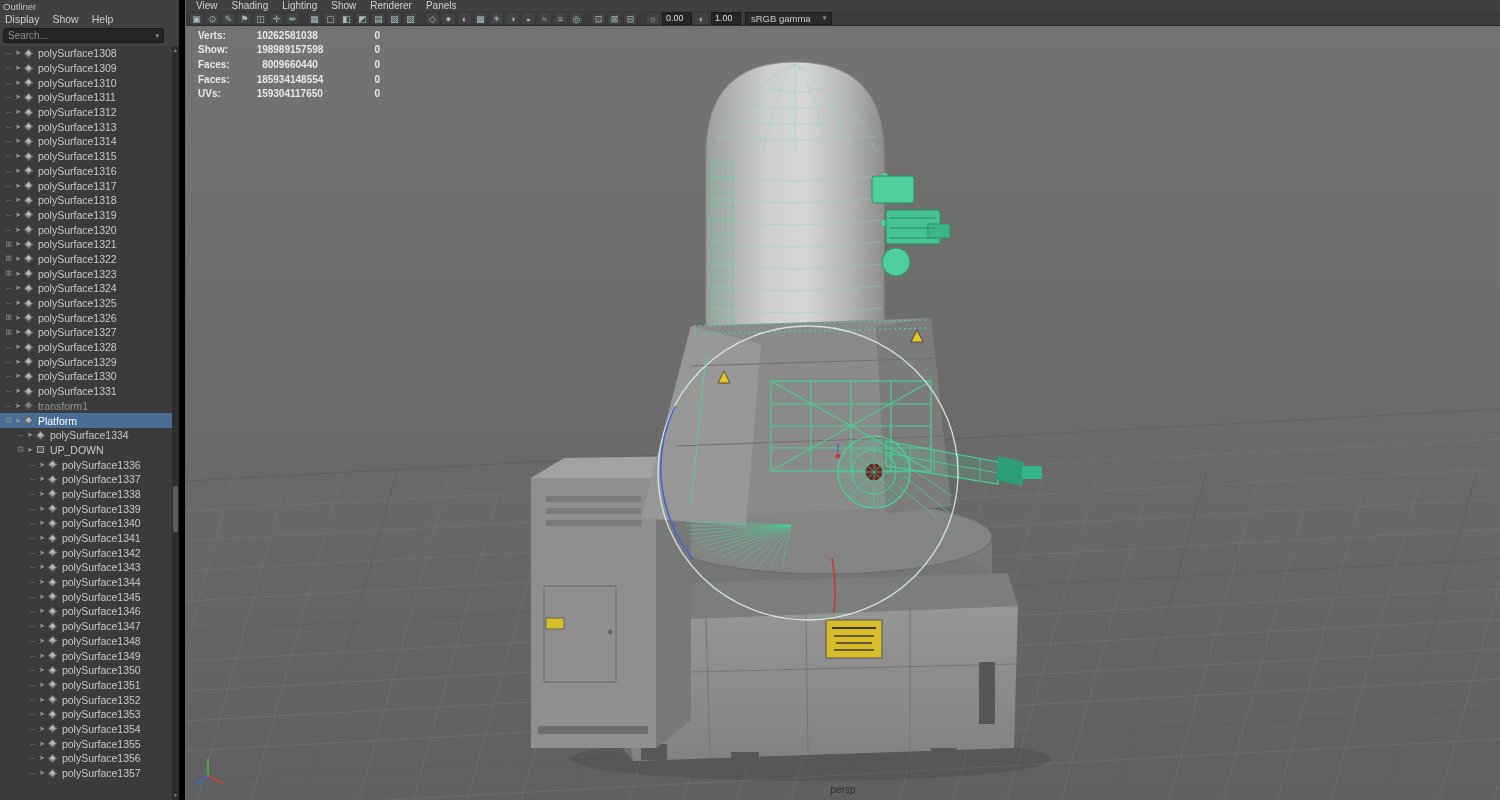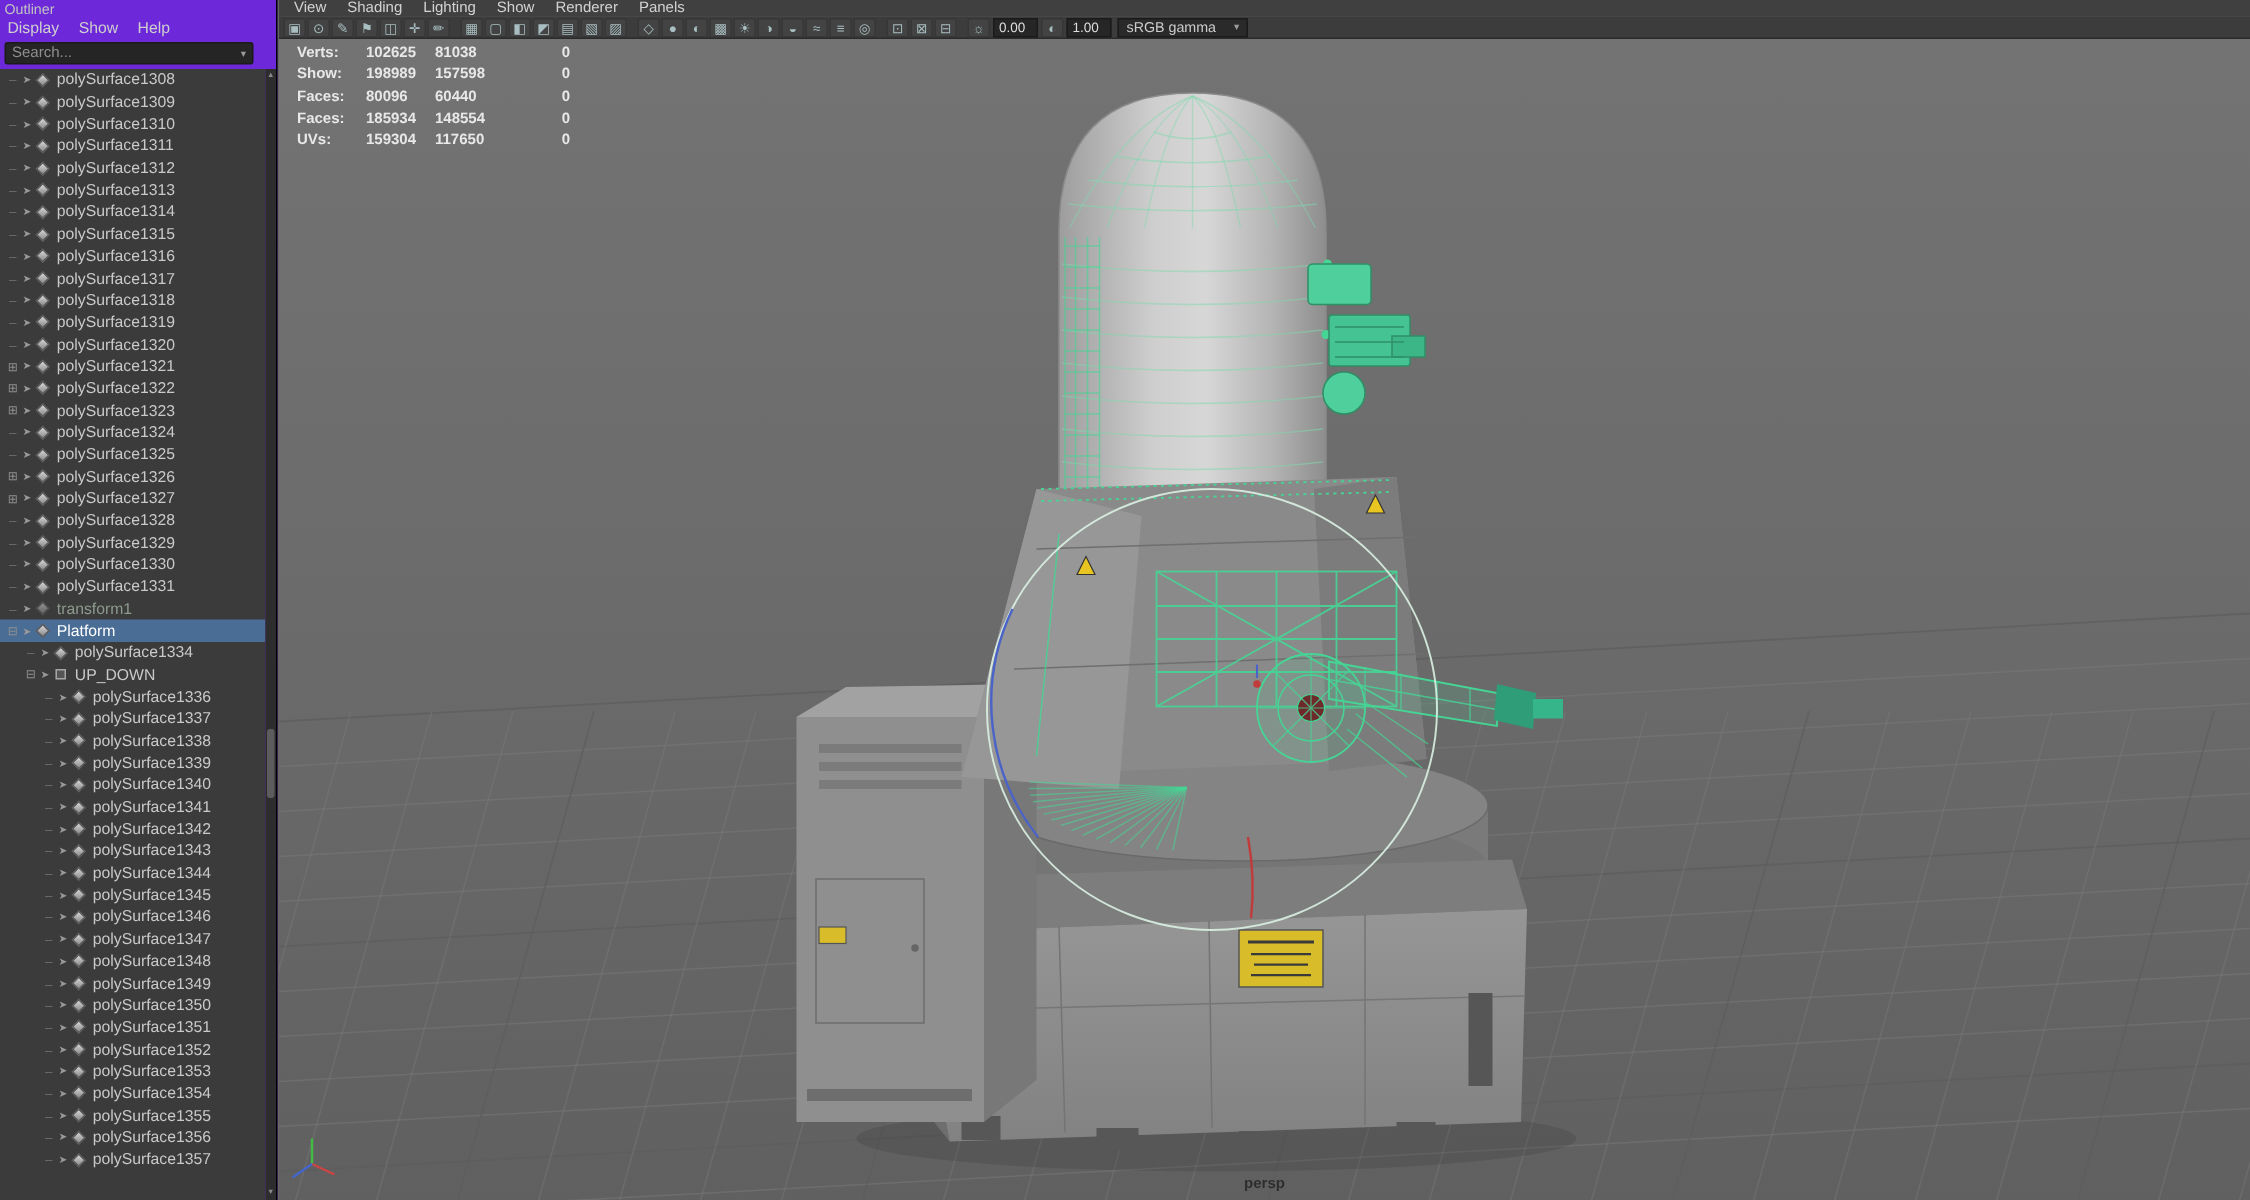--- a/index.html
+++ b/index.html
@@ -1,20 +1,20 @@
 <!DOCTYPE html>
 <html><head>
 <meta charset="utf-8">
 <style>
   *{box-sizing:border-box;margin:0;padding:0}
   html,body{width:1500px;height:800px;overflow:hidden}
   body{font-family:"Liberation Sans",sans-serif;background:#666;position:relative}
 
   
-  #outliner{position:absolute;left:0;top:0;width:185px;height:800px;background:#6d28d9;border-right:1px solid #000000;z-index:5}
+  #outliner{position:absolute;left:0;top:0;width:185px;height:800px;background:#404040;border-right:6px solid #000000;z-index:5}
   .ol-title{height:12px;font-size:9.5px;color:#c2c2c2;padding:1px 0 0 3px}
   .ol-menus{height:14px;display:flex;gap:13px;padding-left:5px;font-size:10.5px;color:#cfcfcf;align-items:center}
   .ol-search{margin:2px 15px 1px 3px;height:15px;background:#252525;border:1px solid #1b1b1b;border-radius:2px;display:flex;align-items:center;padding:0 4px;color:#8f8f8f;font-size:10px}
   .ol-search .sx{flex:1}
   .ol-search .sa{font-size:7px;color:#9a9a9a}
   .ol-list{position:absolute;top:46px;bottom:0;left:0;right:7px;overflow:hidden;background:#3b3b3b}
   .ol-row{height:14.7px;display:flex;align-items:center;font-size:10.5px;color:#c9c9c9;white-space:nowrap;cursor:default}
   .ol-row.sel{background:#4a6d96;color:#ffffff}
   .ol-row.dis{color:#8d9a8d}
   .ol-exp{width:11px;font-size:8px;color:#8f8f8f;text-align:center;flex:none}
@@ -38,25 +38,25 @@
   .tb-field{height:13px;min-width:30px;background:#262626;border:1px solid #1b1b1b;color:#dddddd;font-size:9px;line-height:11px;padding:0 3px;margin:0 1px}
   .tb-gamma{display:flex;align-items:center;gap:12px;height:13px;background:#2a2a2a;border:1px solid #1b1b1b;color:#cccccc;font-size:9.5px;padding:0 5px;margin-left:2px}
   .tb-gamma .ga{font-size:7px;color:#9a9a9a}
 
   .vp-canvas{position:absolute;left:0;top:26px;right:0;bottom:0;background:linear-gradient(#737373,#6a6a6a 55%,#606060);overflow:hidden}
   #scene{position:absolute;left:0;top:0;width:100%;height:100%}
 
   .hud{position:absolute;left:12px;top:2px;color:#e8e8e8;font-size:10px;font-weight:bold;z-index:2}
   .hud-row{display:flex;height:14.6px;align-items:center}
   .hud-l{width:46px}
-  .hud-c1{width:46px;}
+  .hud-c1{width:46px;text-align:right}
   .hud-c2{width:44px;}
   .hud-c3{width:46px;text-align:right}
 
-  .persp{position:absolute;left:0;right:0;bottom:5px;text-align:center;color:#2e2e2e;font-size:10px;font-weight:bold;z-index:2}
+  .persp{position:absolute;left:0;right:0;bottom:5px;text-align:center;color:#2e2e2e;font-size:10px;font-weight:normal;z-index:2}
 </style>
 </head>
 <body>
 
 <div id="outliner">
   <div class="ol-title">Outliner</div>
   <div class="ol-menus" id="ol-menus">
       <span class="ol-menu">Display</span>
       <span class="ol-menu">Show</span>
       <span class="ol-menu">Help</span>

